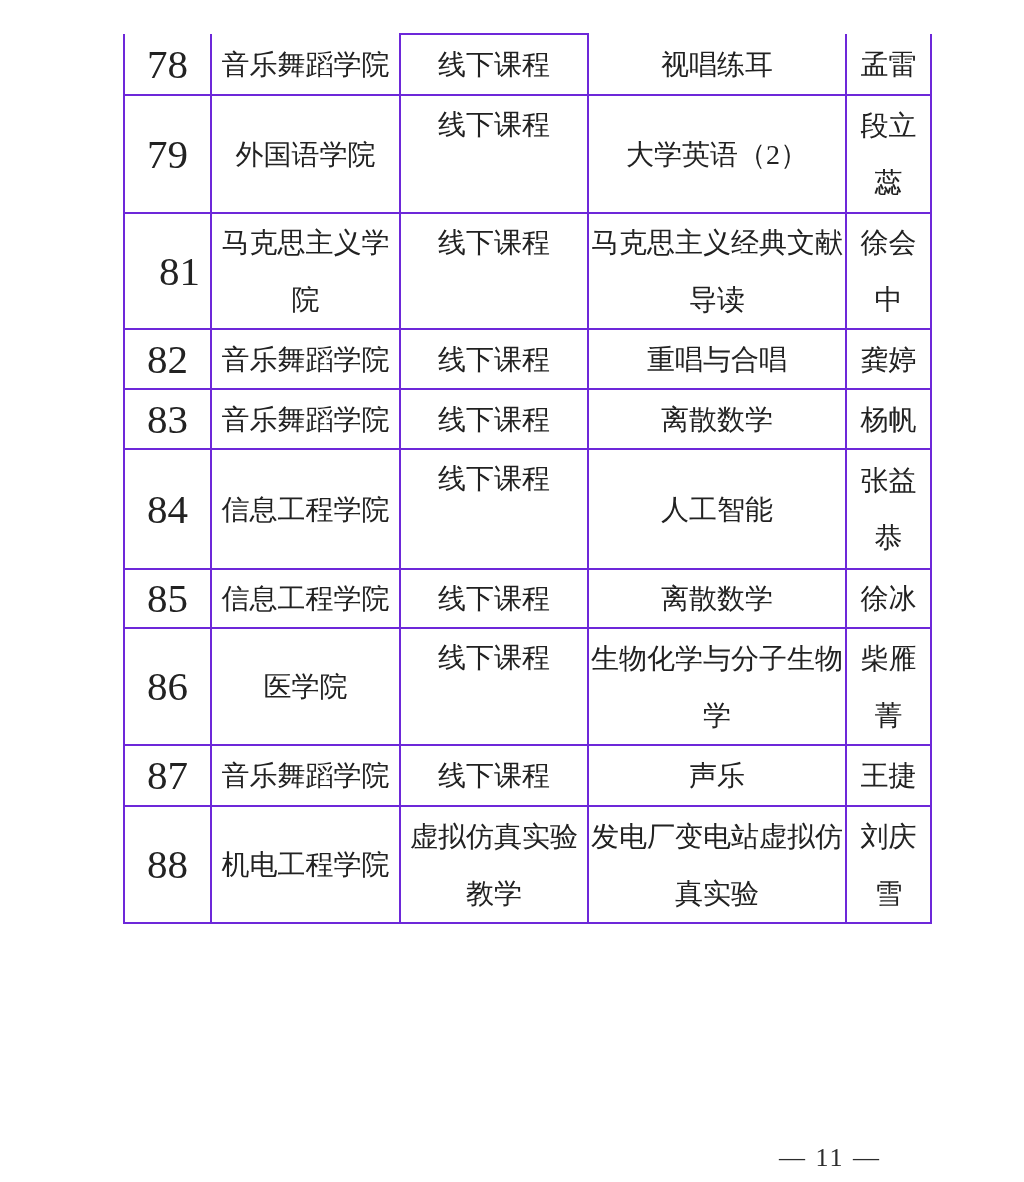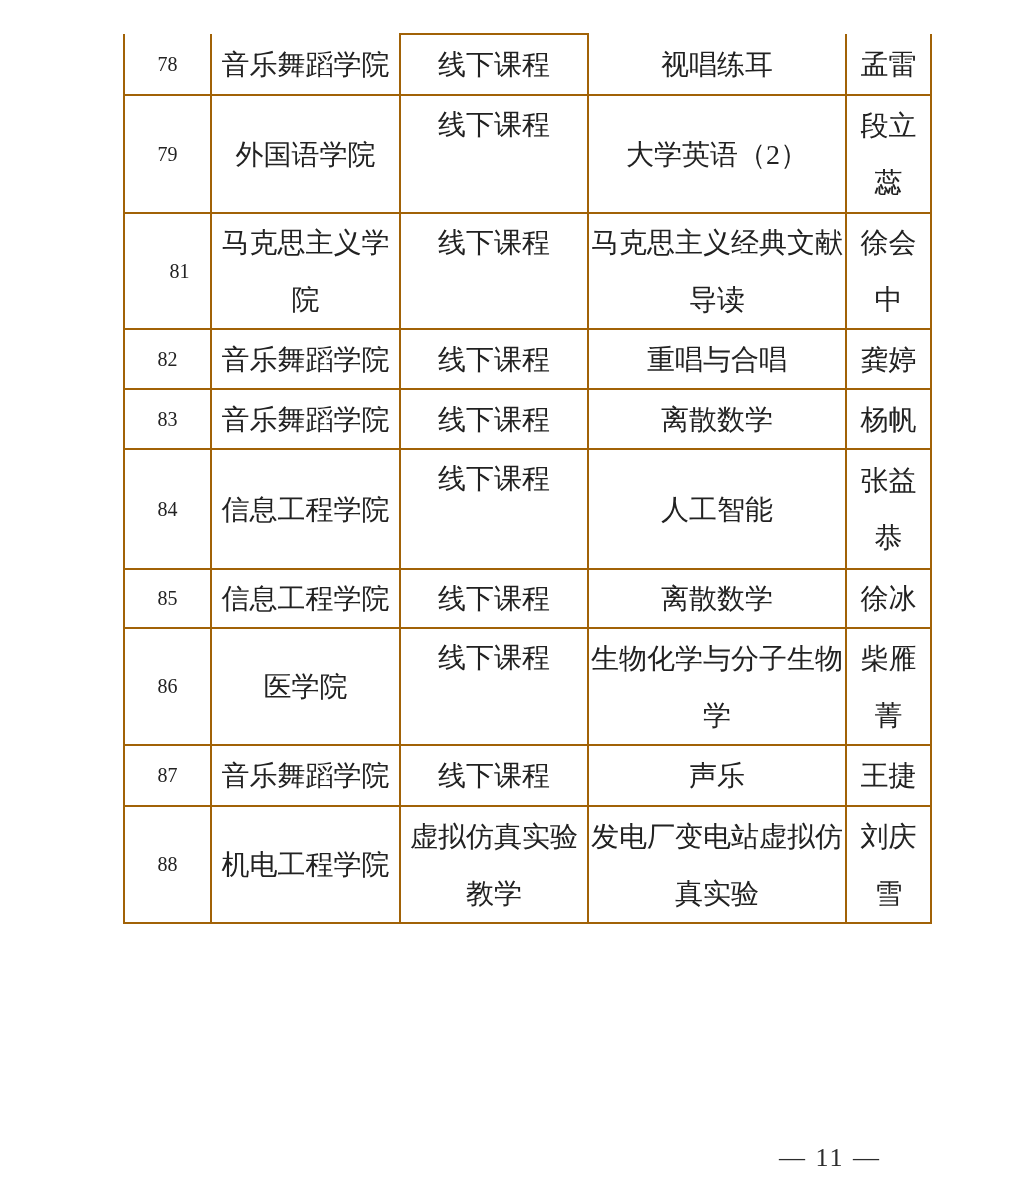--- a/index.html
+++ b/index.html
@@ -22,30 +22,30 @@
     left: 123px;
     top: 33px;
     display: table;
     border-collapse: collapse;
     table-layout: fixed;
     color: #222222;
   }
   .t-row { display: table-row; }
   .cell {
     display: table-cell;
-    border: 2px solid #a16207;
+    border: 2px solid #6d28d9;
     text-align: center;
     vertical-align: middle;
     white-space: pre-line;
     font-size: 28px;
     line-height: 57px;
     padding: 0;
     overflow: hidden;
   }
-  .c-num     { width: 61px;  font-size: 20px; }
+  .c-num     { width: 61px;  font-size: 41px; }
   .c-college { width: 187px; }
   .c-type    { width: 186px; }
   .c-course  { width: 256px; }
   .c-teacher { width: 83px;  }
   .v-top { vertical-align: top; }
   .bt-none { border-top: none; }
   .h60  { height: 60px; }
   .h116 { height: 116px; }
   .h114 { height: 114px; padding-left: 24px; }
   .h118 { height: 118px; margin-left: 17px; }

